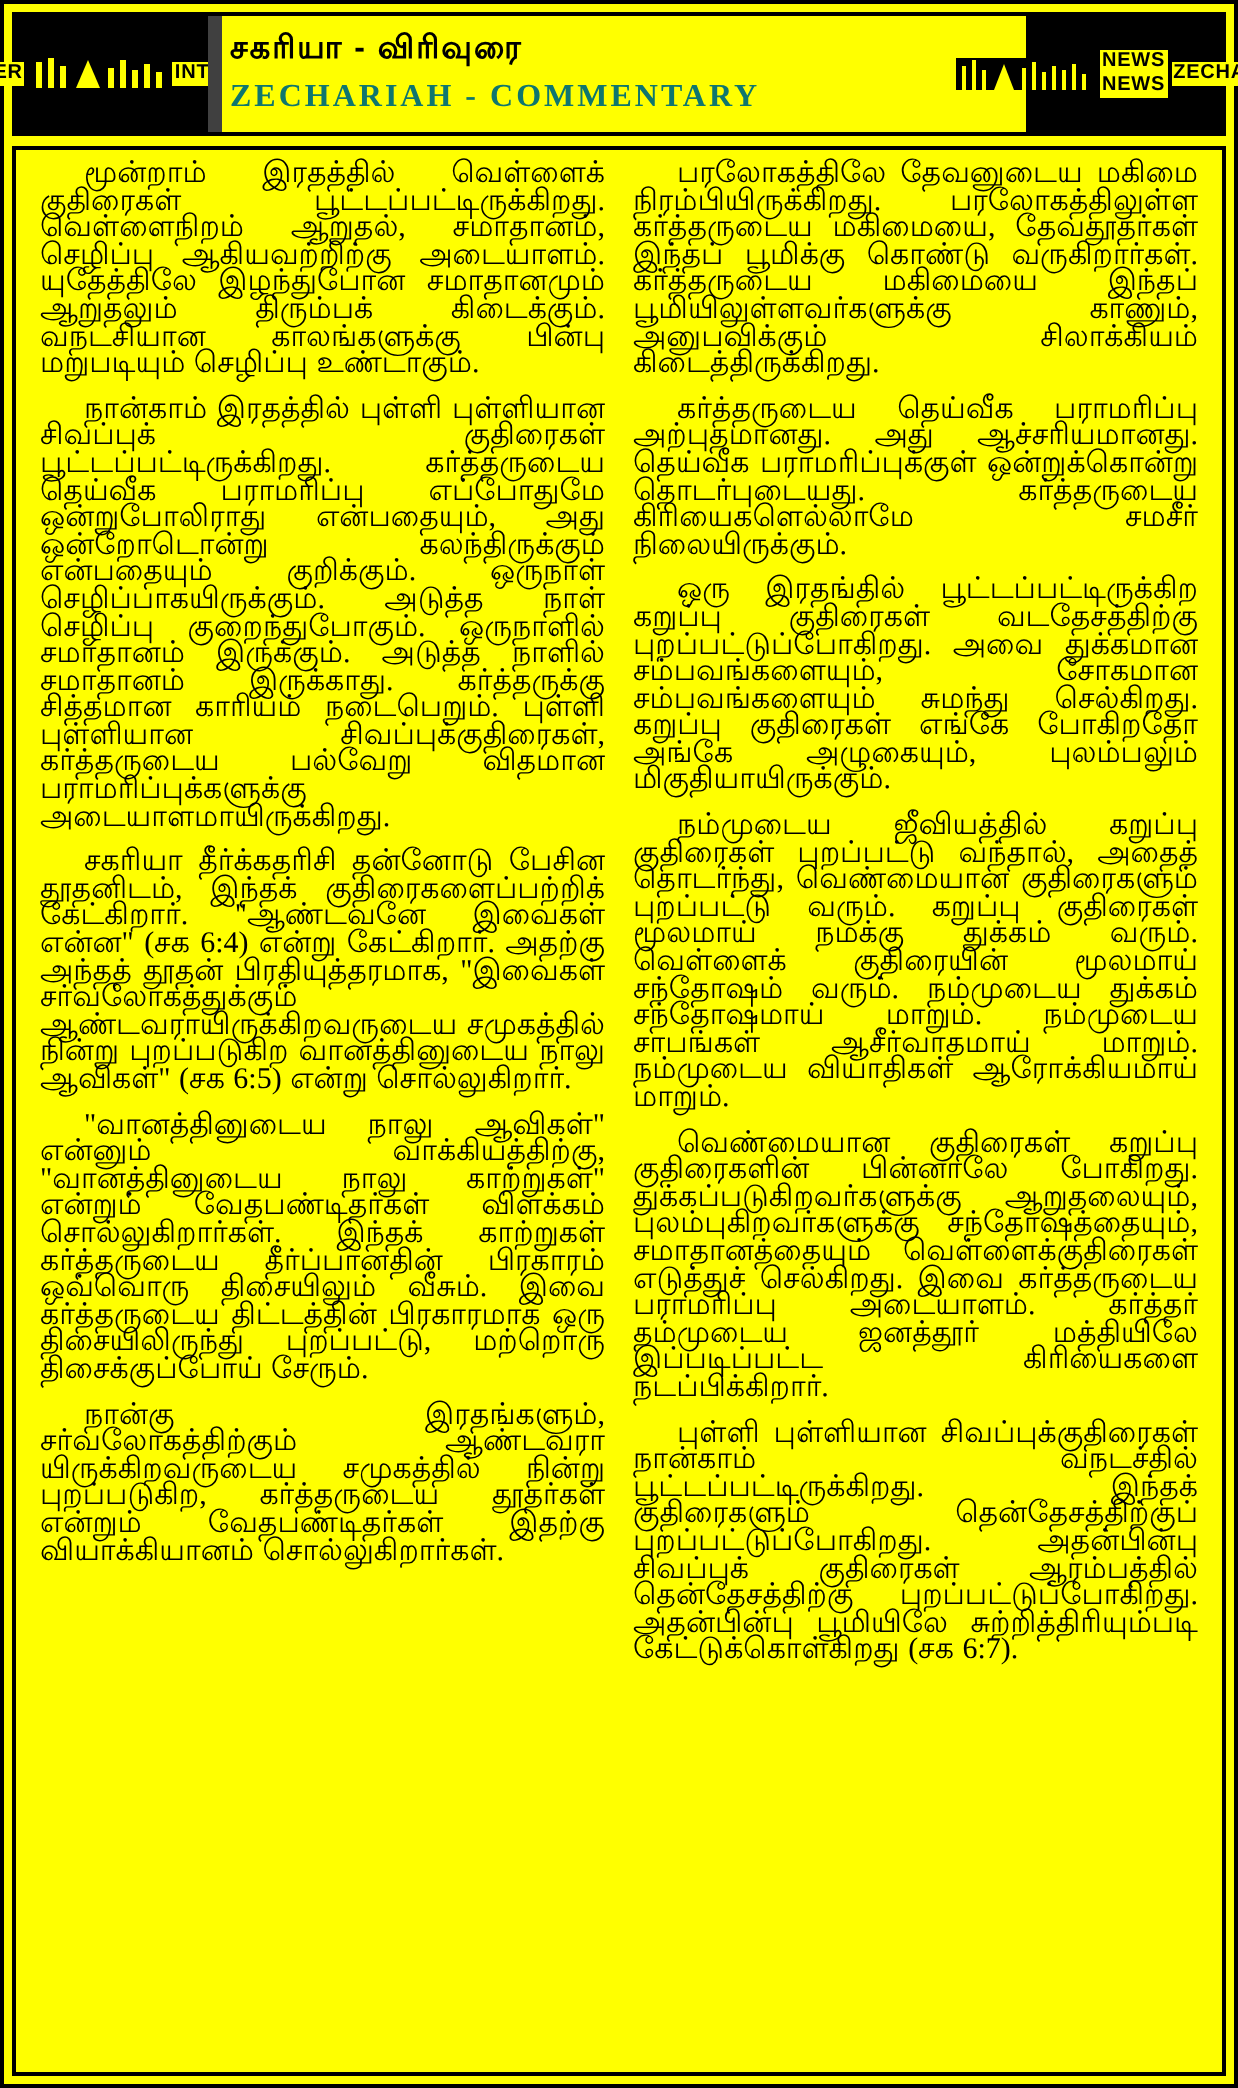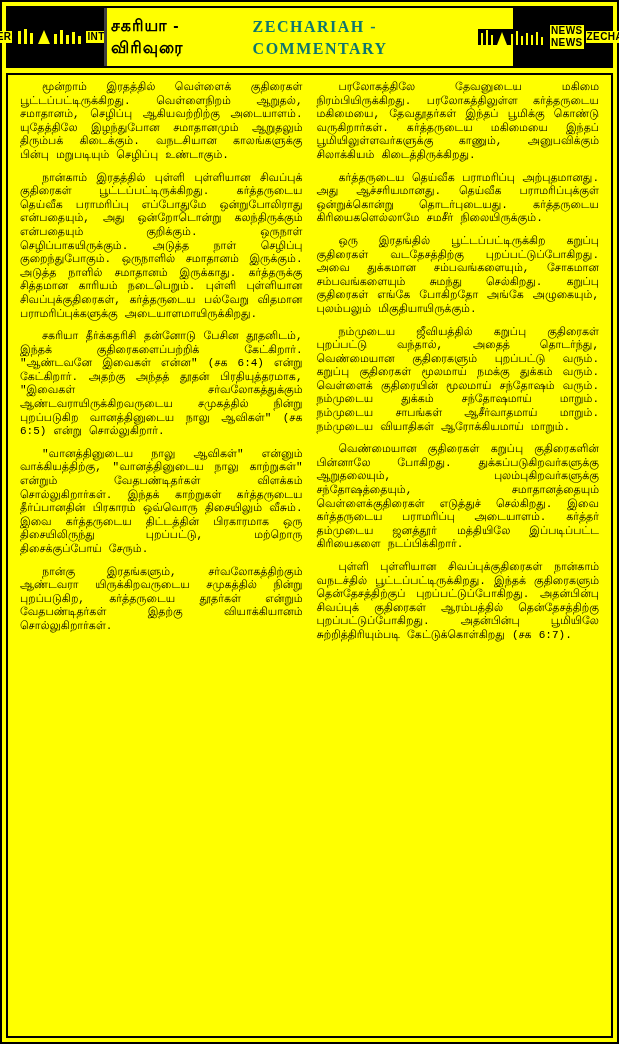--- a/index.html
+++ b/index.html
@@ -58,24 +58,24 @@
   .logo-emblem {
     width: 100%;
     display: flex;
     justify-content: center;
     align-items: center;
     height: 20px;
   }
   .title-block {
     flex: 1 1 auto;
     display: flex;
-    flex-direction: row;
-    align-items: center;
+    flex-direction: column;
+    align-items: flex-start;
     justify-content: center;
-    border-left: 3px solid #404040;
+    border-left: 7px solid #404040;
     border-right: 2px solid #000000;
     background: #ffff00;
     padding: 2px 4px;
   }
   .title-tamil {
     font-family: "Liberation Sans", sans-serif;
     font-size: 16px;
     font-weight: bold;
     color: #000000;
     letter-spacing: 1px;
@@ -100,22 +100,22 @@
     padding: 6px 5px 6px 5px;
     overflow: hidden;
   }
   .column {
     width: 50%;
     padding: 0 7px;
   }
   .column.left { border-right: 0; }
   p.para {
     margin: 0 0 9px 0;
-    font-family: Liberation Mono, monospace;
-    font-size: 11px;
+    font-family: Liberation Serif, serif;
+    font-size: 15px;
     line-height: 13.6px;
     color: #000000;
     text-align: justify;
     text-indent: 22px;
     word-spacing: 0.5px;
   }
 </style>
 </head>
 <body>
 

